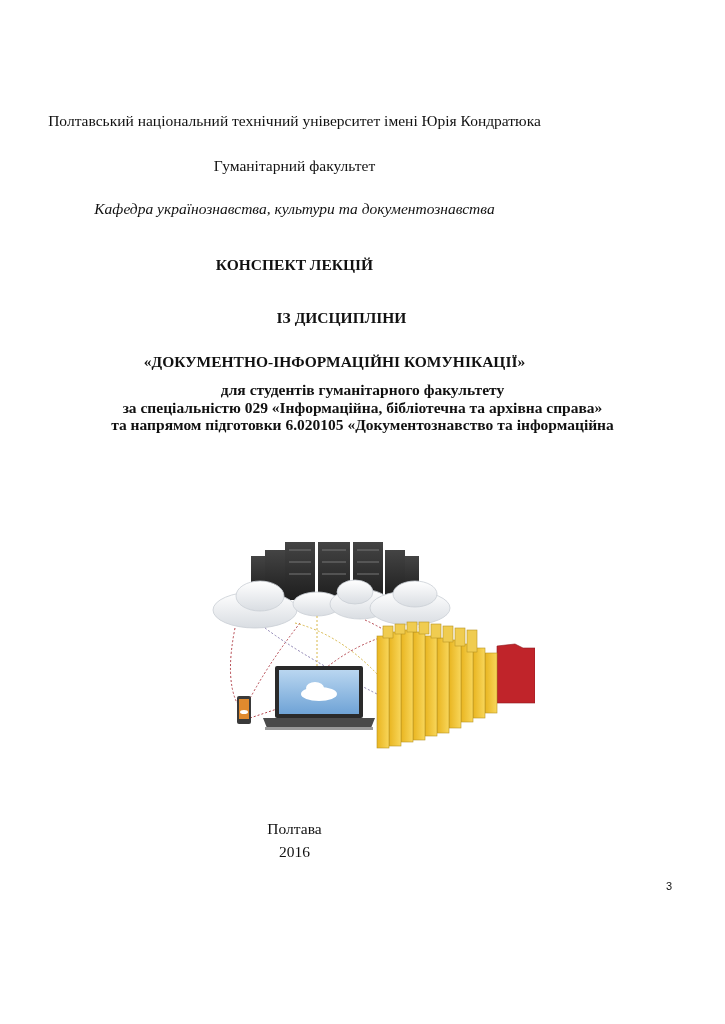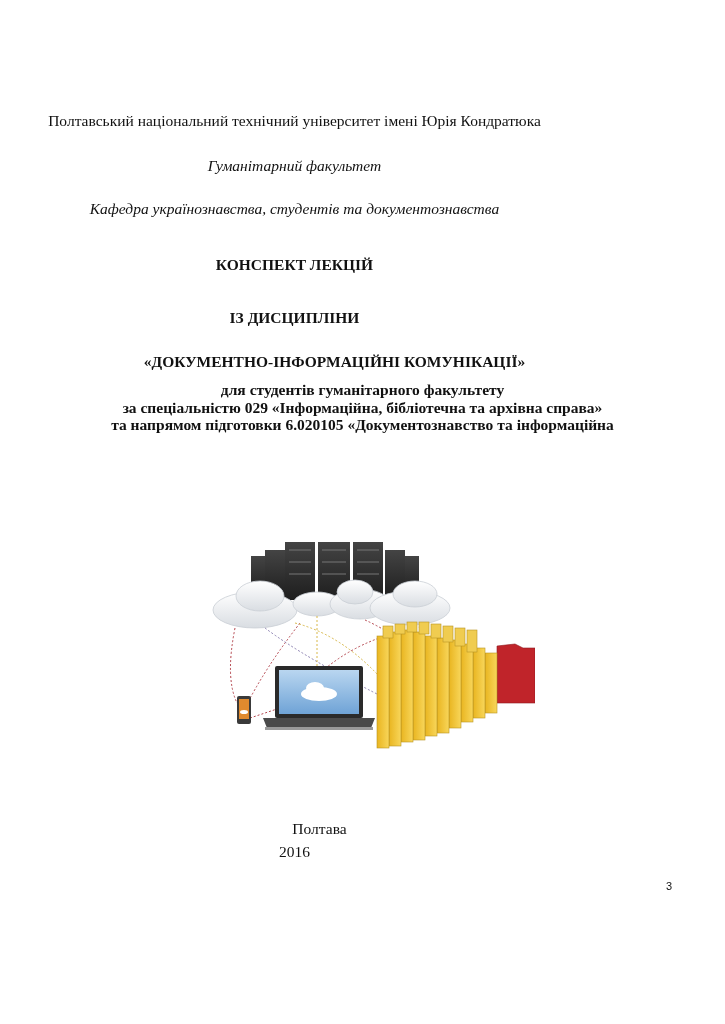--- a/index.html
+++ b/index.html
@@ -12,25 +12,25 @@
     .block { position: absolute; left: 60px; width: 605px; text-align: center;
              font-weight: bold; font-size: 15.5px; line-height: 17.5px; }
     .pagenum { position: absolute; left: 666px; top: 880px; font-family: "Liberation Sans", sans-serif;
                font-size: 11px; }
     .illus { position: absolute; left: 205px; top: 528px; width: 330px; height: 230px; }
   </style>
 </head>
 <body>
 
 <div class="line reg" style="top:112px;">Полтавський національний технічний університет імені Юрія Кондратюка</div>
-<div class="line reg" style="top:157px;font-style:italic;">Гуманітарний факультет</div>
-<div class="line ital" style="top:200px;">Кафедра українознавства, студентів та документознавства</div>
+<div class="line reg" style="top:157px;">Гуманітарний факультет</div>
+<div class="line ital" style="top:200px;">Кафедра українознавства, культури та документознавства</div>
 
 <div class="line bold" style="top:256px;">КОНСПЕКТ  ЛЕКЦІЙ</div>
-<div class="line bold" style="top:309px;">ІЗ ДИСЦИПЛІНИ</div>
+<div class="line bold" style="top:309px;padding-left:47px;">ІЗ ДИСЦИПЛІНИ</div>
 <div class="line bold" style="top:353px;padding-left:40px;">«ДОКУМЕНТНО-ІНФОРМАЦІЙНІ КОМУНІКАЦІЇ»</div>
 
 <div class="block" style="top:381px;">
   <div>для студентів гуманітарного факультету</div>
   <div>за спеціальністю   029  «Інформаційна, бібліотечна та архівна справа»</div>
   <div>та напрямом підготовки 6.020105 «Документознавство та інформаційна</div>
 </div>
 
 <div class="illus">
   <svg width="330" height="230" viewBox="0 0 330 230">
@@ -127,16 +127,16 @@
       <rect x="238" y="98" width="10" height="16" fill="#f0cc50"></rect>
       <rect x="226" y="96" width="10" height="14" fill="#f0cc50"></rect>
       <rect x="214" y="94" width="10" height="12" fill="#f0cc50"></rect>
       <rect x="202" y="94" width="10" height="10" fill="#f0cc50"></rect>
       <rect x="190" y="96" width="10" height="10" fill="#f0cc50"></rect>
       <rect x="178" y="98" width="10" height="12" fill="#f0cc50"></rect>
     </g>
   </svg>
 </div>
 
-<div class="line reg" style="top:820px;padding-left:25px;">Полтава</div>
+<div class="line reg" style="top:820px;">Полтава</div>
 <div class="line reg" style="top:843px;">2016</div>
 
 <div class="pagenum">3</div>
 
 </body></html>

